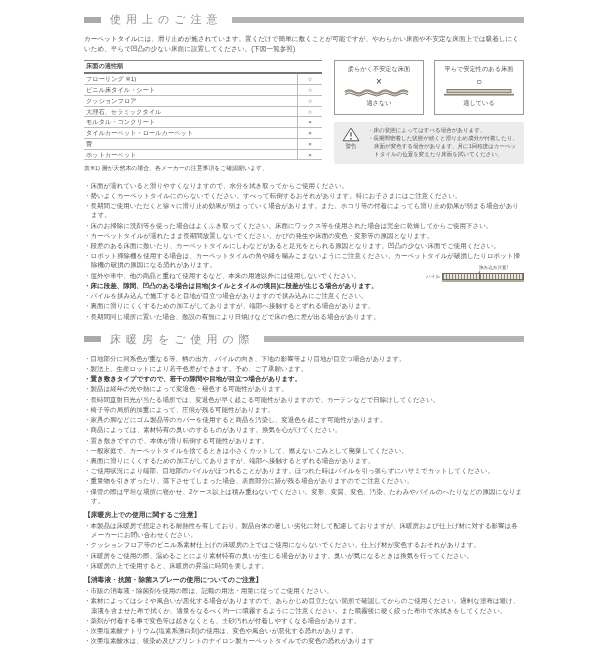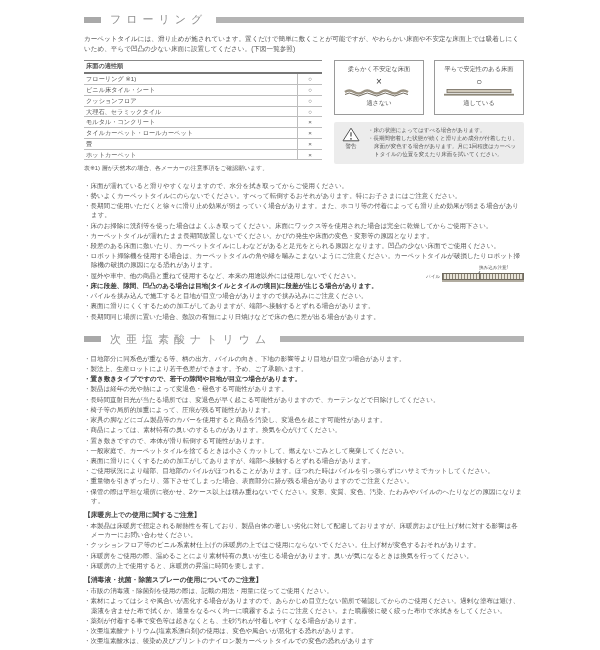--- a/index.html
+++ b/index.html
@@ -63,21 +63,21 @@
   svg{display:block;}
 </style>
 </head>
 <body>
 
 <div class="page">
   <div class="content">
 
     <div class="sec-hdr">
       <div class="hdr-square"></div>
-      <div class="hdr-title">フローリング</div>
+      <div class="hdr-title">使用上のご注意</div>
       <div class="hdr-bar"></div>
     </div>
 
     <div class="intro">カーペットタイルには、滑り止めが施されています。置くだけで簡単に敷くことが可能ですが、やわらかい床面や不安定な床面上では吸着しにくいため、平らで凹凸の少ない床面に設置してください。(下図一覧参照)</div>
 
     <div class="cols">
 
       <div class="col-left">
         <table class="floor">
           <tbody>
@@ -182,21 +182,21 @@
             <div class="pile-bar b1"></div>
             <div class="pile-bar b2"></div>
             <div class="pile-base"></div>
           </div>
         </div>
       </div>
     </ul>
 
     <div class="sec-hdr" style="margin-top:11px;">
       <div class="hdr-square"></div>
-      <div class="hdr-title">次亜塩素酸ナトリウム</div>
+      <div class="hdr-title">床暖房をご使用の際</div>
       <div class="hdr-bar"></div>
     </div>
 
     <ul class="nlist" style="margin-top:2px;">
       <li>・目地部分に同系色が重なる等、柄の出方、パイルの向き、下地の影響等より目地が目立つ場合があります。</li>
       <li>・製法上、生産ロットにより若干色差ができます。予め、ご了承願います。</li>
       <li class="bold">・置き敷きタイプですので、若干の隙間や目地が目立つ場合があります。</li>
       <li>・製品は経年の光や熱によって変退色・褪色する可能性があります。</li>
       <li>・長時間直射日光が当たる場所では、変退色が早く起こる可能性がありますので、カーテンなどで日除けしてください。</li>
       <li>・椅子等の局所的加重によって、圧痕が残る可能性があります。</li>

